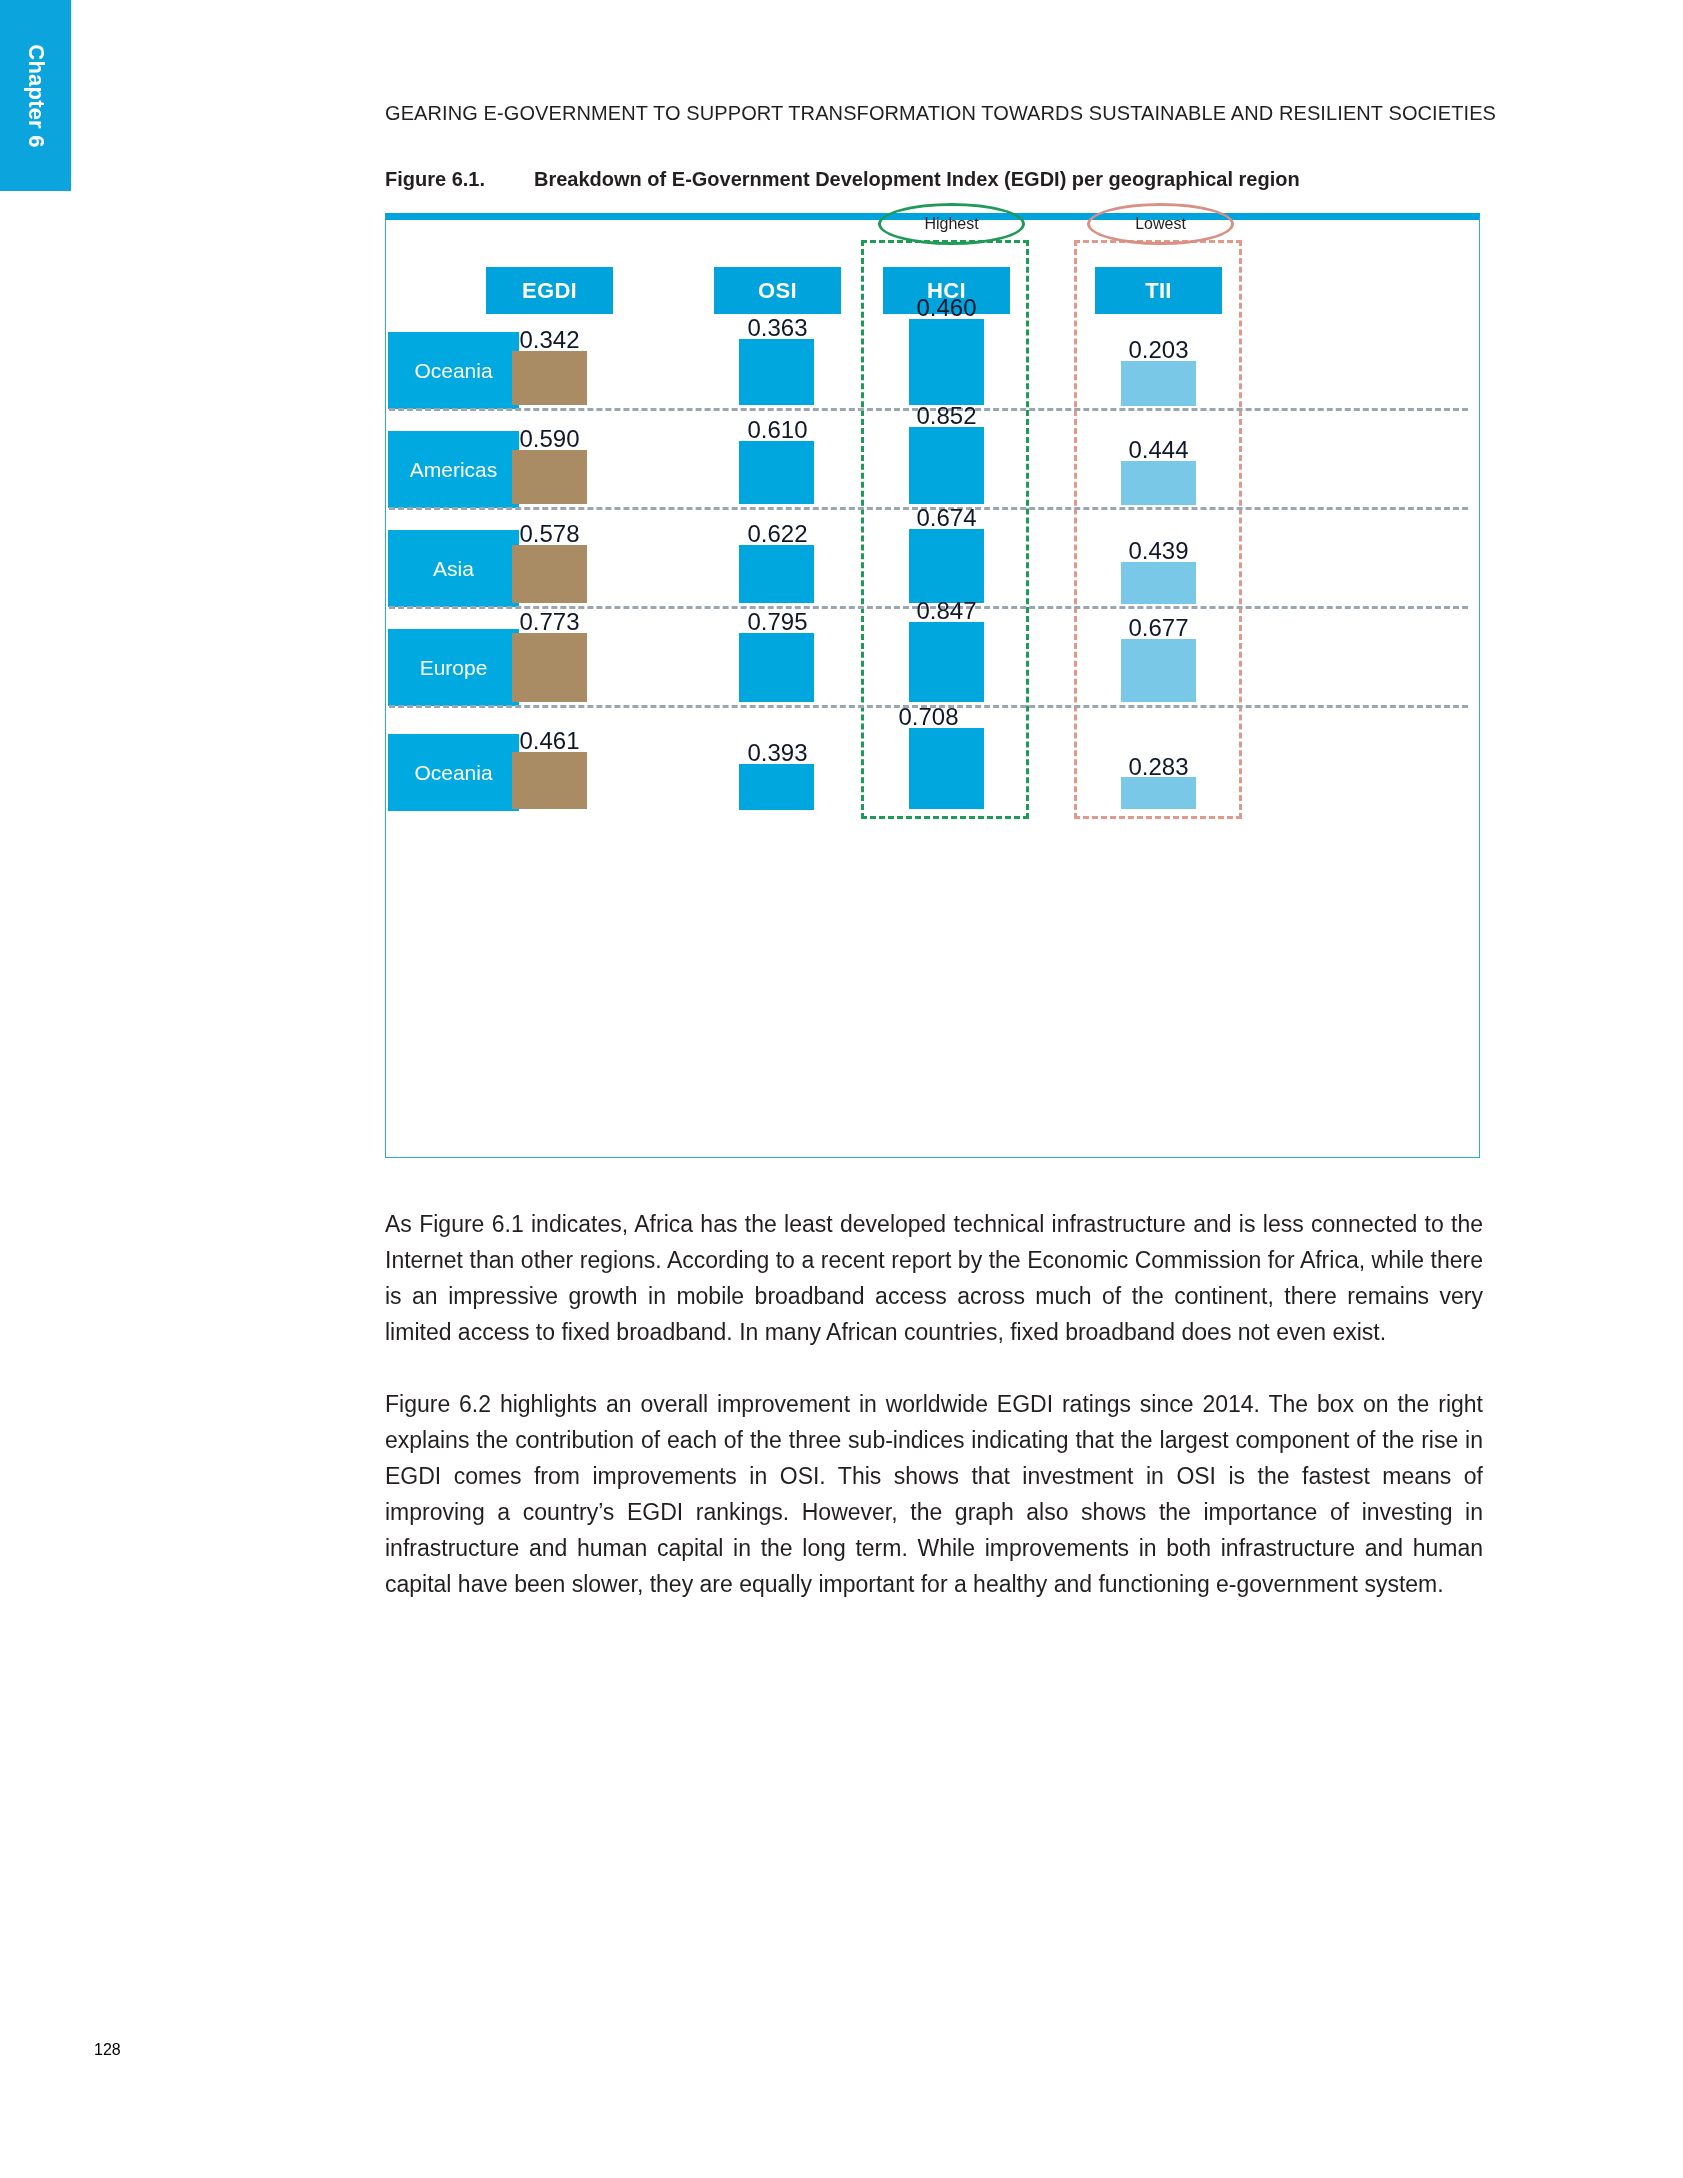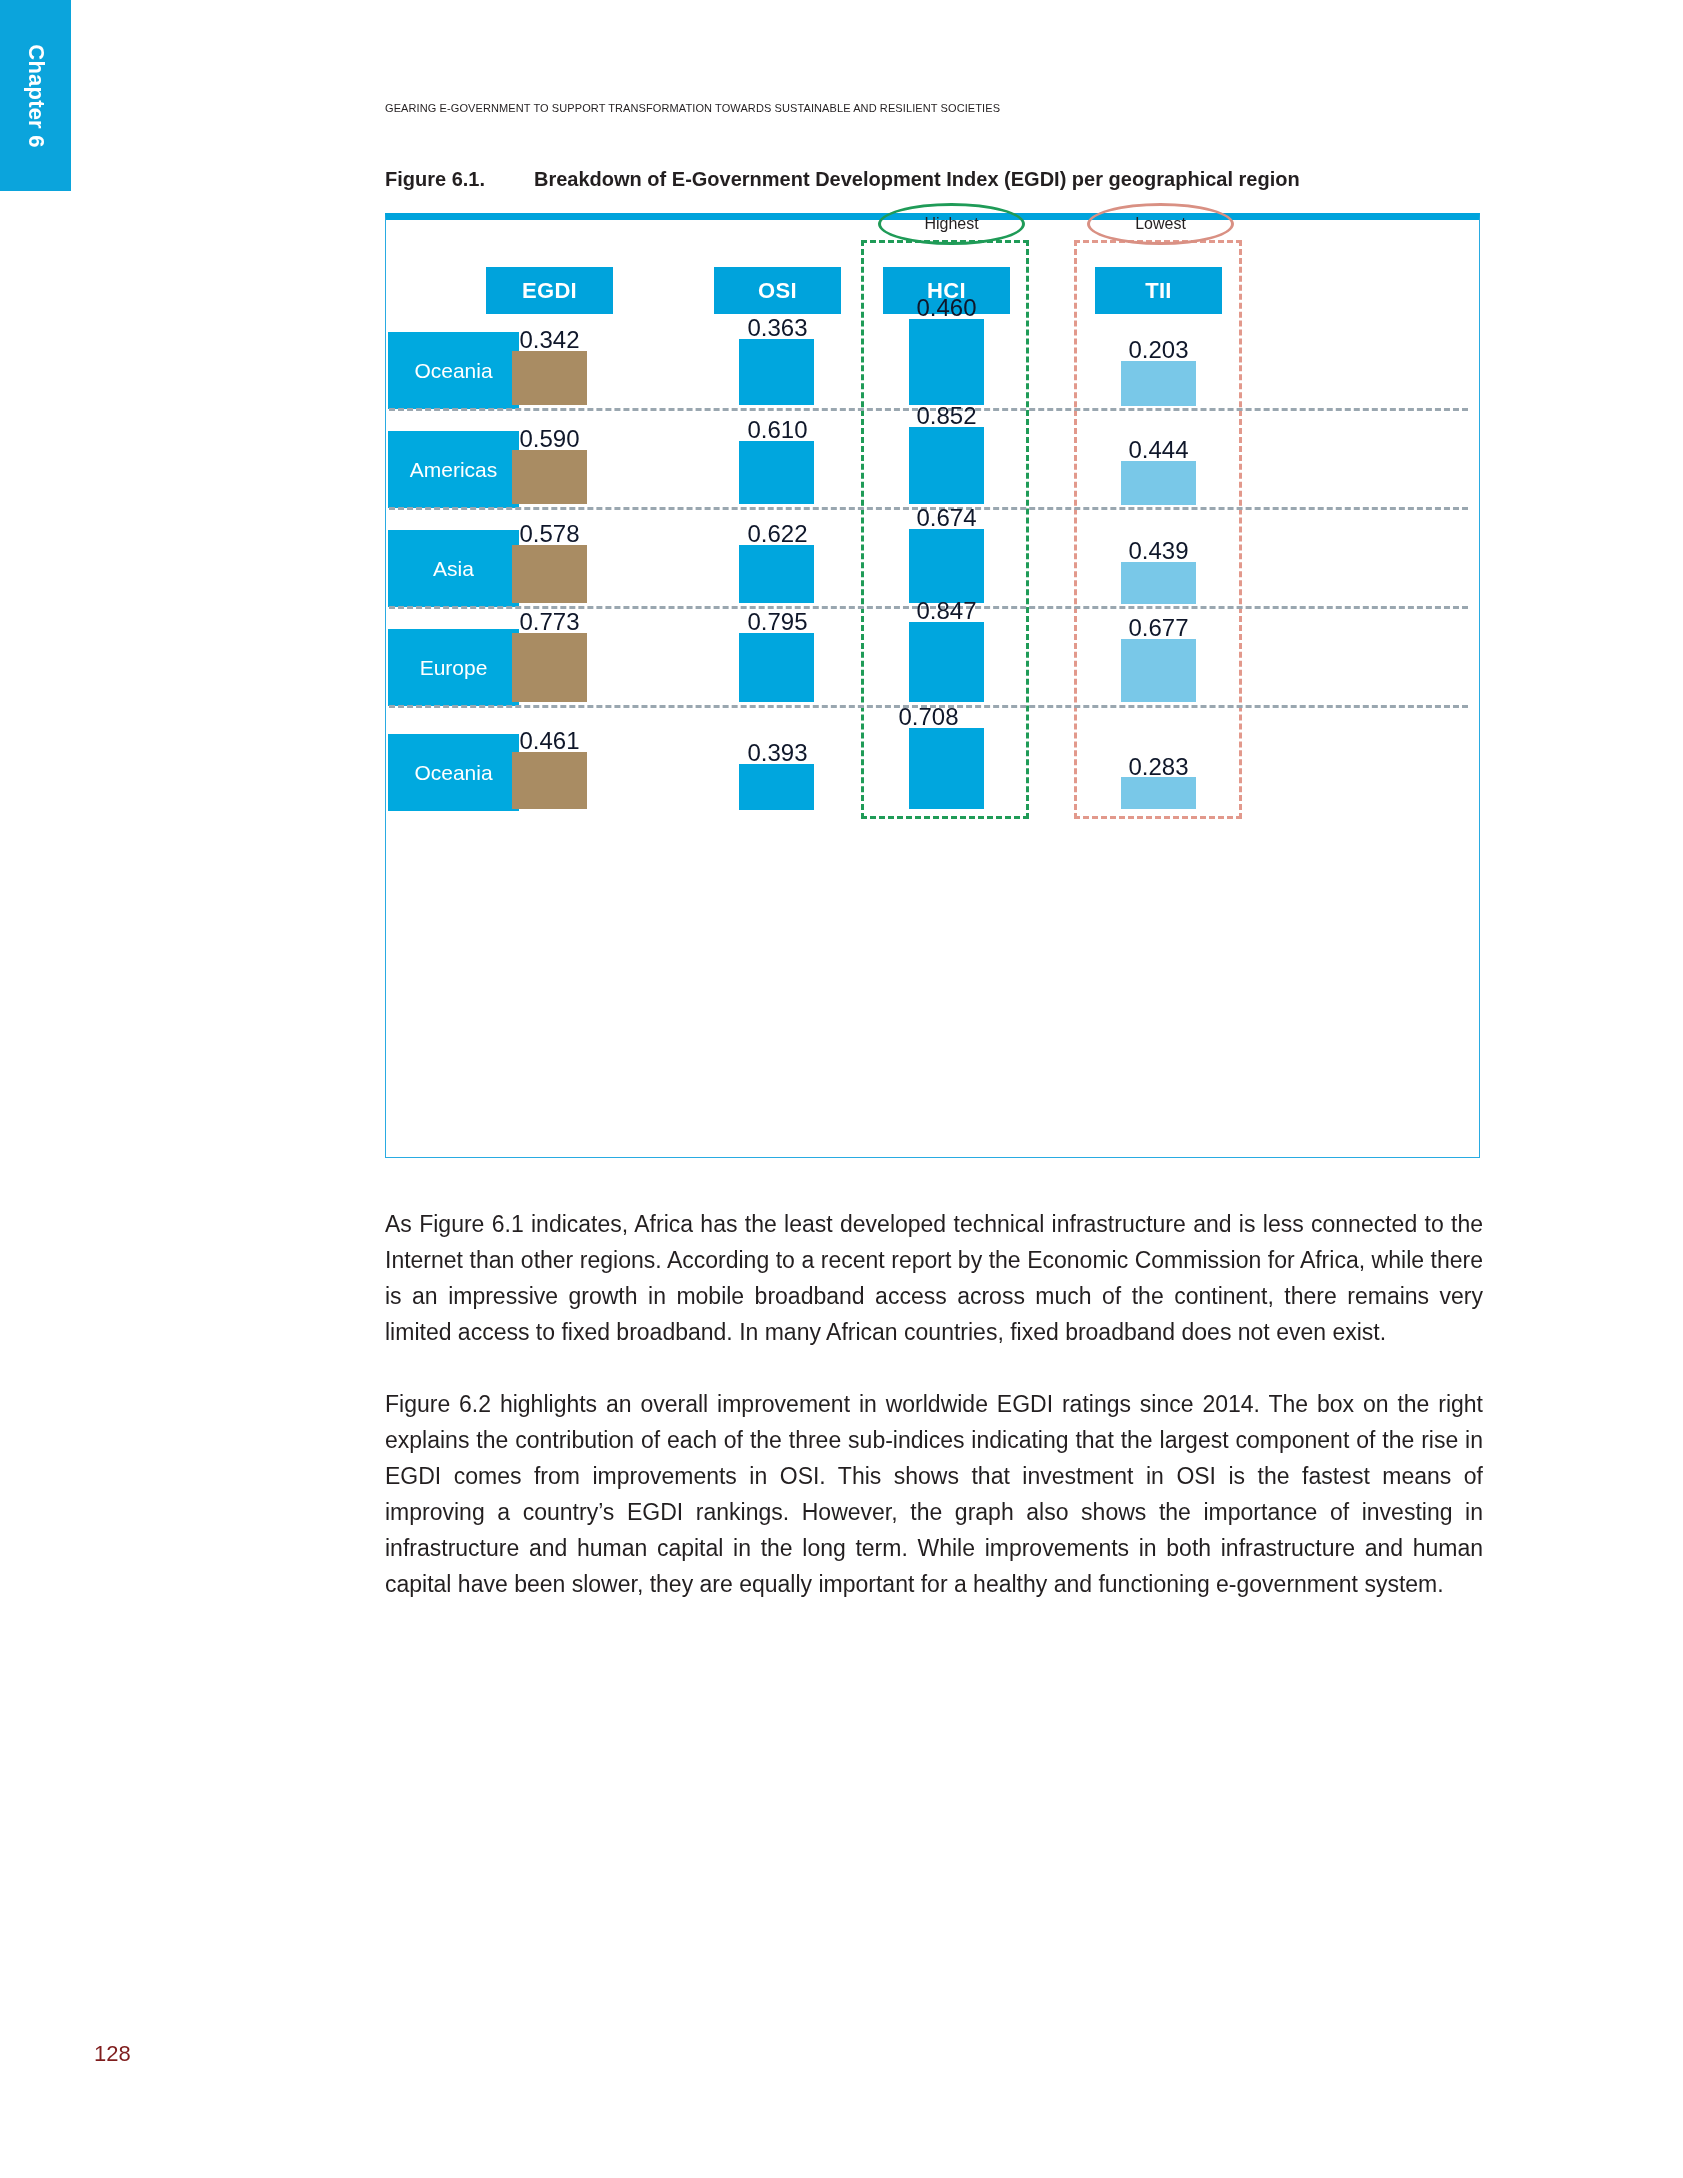--- a/index.html
+++ b/index.html
@@ -20,21 +20,21 @@
   .chapter-tab .vtext{
     position:absolute;left:50%;top:50%;
     transform:translate(-50%,-50%) rotate(90deg);
     white-space:nowrap;
     color:#ffffff;font-size:22px;font-weight:bold;letter-spacing:0.2px;
   }
 
   
   .running-head{
     position:absolute;left:385px;top:102px;
-    font-size:11px;letter-spacing:0.1px;color:#231f20;
+    font-size:20px;letter-spacing:0.1px;color:#231f20;
     white-space:nowrap;
   }
 
   
   .figure-caption{
     position:absolute;left:385px;top:168px;
     font-size:20px;font-weight:bold;color:#231f20;white-space:nowrap;
   }
   .figure-caption .fignum{display:inline-block;min-width:149px;}
 
@@ -102,21 +102,21 @@
   }
   .body-col p{
     margin:0 0 36px 0;
     font-size:23px;line-height:36px;
     text-align:justify;color:#231f20;
   }
 
   
   .page-number{
     position:absolute;left:94px;top:2041px;
-    font-size:22px;color:#7f1d1d;
+    font-size:16px;color:#000000;
   }
 </style>
 </head>
 <body>
 
 <div class="chapter-tab">
   <span class="vtext">Chapter 6</span>
 </div>
 
 <div class="running-head">GEARING E-GOVERNMENT TO SUPPORT TRANSFORMATION TOWARDS SUSTAINABLE AND RESILIENT SOCIETIES</div>

